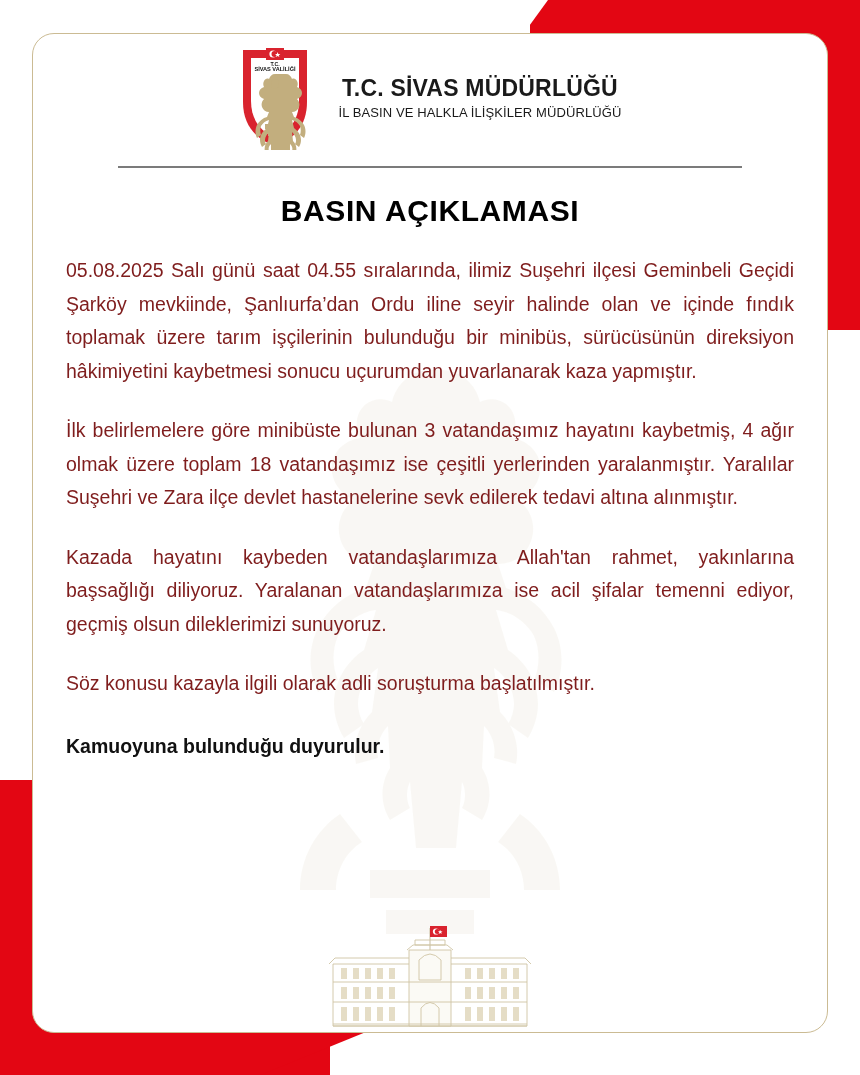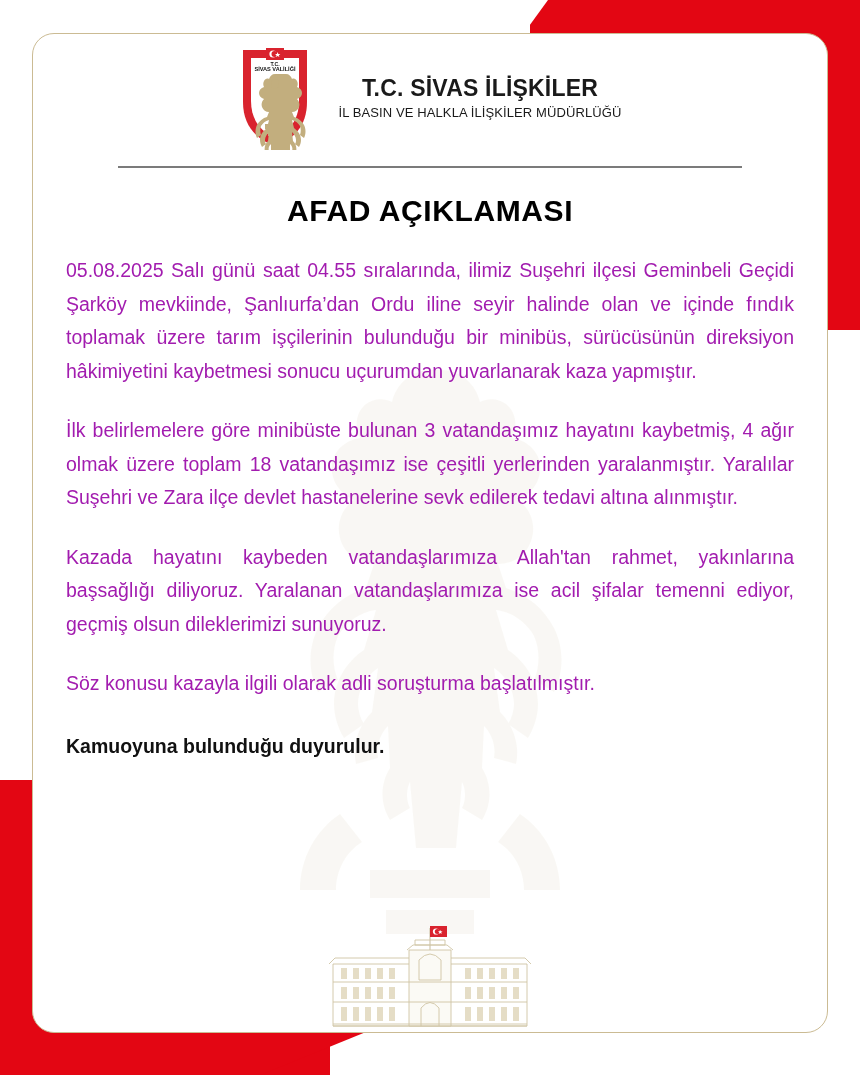--- a/index.html
+++ b/index.html
@@ -144,21 +144,21 @@
   }
 
   
   .body-wrap {
     padding: 0 33px;
     margin-top: 26px;
   }
   .para {
     font-size: 19.5px;
     line-height: 1.72;
-    color: #a21caf;
+    color: #7f1d1d;
     text-align: justify;
     text-justify: inter-word;
     margin: 0 0 26px 0;
   }
   .para:last-of-type { margin-bottom: 0; }
 
   .closing {
     margin-top: 30px;
     padding: 0 33px;
   }
@@ -225,28 +225,28 @@
           <text x="36" y="25" font-family="'Liberation Sans', sans-serif" font-size="5.6" font-weight="bold" fill="#111" text-anchor="middle">SİVAS VALİLİĞİ</text>
 
           <g fill="#C2AE7E">
             <path d="M36 28c-3 0-5 2-6 5-2-1-4 0-5 2-1 2-1 4 0 6-3 1-5 3-5 6 0 3 2 5 5 6-2 2-3 5-2 8 1 3 4 5 7 5l-2 5c-4 1-8 4-10 8-2 4-2 9 0 13l4-3c-1-3-1-6 0-9 2-3 4-5 8-6l-2 8c-4 3-7 7-7 12 0 3 1 5 2 7l4-3c-1-1-1-3-1-4 0-3 2-6 4-8l-1 9c-3 3-4 7-3 11l4-1c-1-3 0-5 2-7v9c-2 3-2 7 0 11l4-3c-1-2-1-4 0-5l1 13h9l1-13c1 1 1 3 0 5l4 3c2-4 2-8 0-11v-9c2 2 3 4 2 7l4 1c1-4 0-8-3-11l-1-9c2 2 4 5 4 8 0 1 0 3-1 4l4 3c1-2 2-4 2-7 0-5-3-9-7-12l-2-8c4 1 6 3 8 6 1 3 1 6 0 9l4 3c2-4 2-9 0-13-2-4-6-7-10-8l-2-5c3 0 6-2 7-5 1-3 0-6-2-8 3-1 5-3 5-6 0-3-2-5-5-6 1-2 1-4 0-6-1-2-3-3-5-2-1-3-3-5-6-5z"></path>
             <ellipse cx="36" cy="38" rx="4" ry="5"></ellipse>
             <path d="M26 78h20v5H26zM29 86h14v4H29z"></path>
           </g>
         </svg>
 
         <div class="header-text">
-          <div class="org-line1">T.C. SİVAS İLİŞKİLER</div>
+          <div class="org-line1">T.C. SİVAS MÜDÜRLÜĞÜ</div>
           <div class="org-line2">İL BASIN VE HALKLA İLİŞKİLER MÜDÜRLÜĞÜ</div>
         </div>
       </div>
 
       <div class="divider"></div>
 
-      <div class="doc-title">AFAD AÇIKLAMASI</div>
+      <div class="doc-title">BASIN AÇIKLAMASI</div>
 
       <div class="body-wrap">
         <p class="para">05.08.2025 Salı günü saat 04.55 sıralarında, ilimiz Suşehri ilçesi Geminbeli Geçidi Şarköy mevkiinde, Şanlıurfa’dan Ordu iline seyir halinde olan ve içinde fındık toplamak üzere tarım işçilerinin bulunduğu bir minibüs, sürücüsünün direksiyon hâkimiyetini kaybetmesi sonucu uçurumdan yuvarlanarak kaza yapmıştır.</p>
         <p class="para">İlk belirlemelere göre minibüste bulunan 3 vatandaşımız hayatını kaybetmiş, 4 ağır olmak üzere toplam 18 vatandaşımız ise çeşitli yerlerinden yaralanmıştır. Yaralılar Suşehri ve Zara ilçe devlet hastanelerine sevk edilerek tedavi altına alınmıştır.</p>
         <p class="para">Kazada hayatını kaybeden vatandaşlarımıza Allah'tan rahmet, yakınlarına başsağlığı diliyoruz. Yaralanan vatandaşlarımıza ise acil şifalar temenni ediyor, geçmiş olsun dileklerimizi sunuyoruz.</p>
         <p class="para">Söz konusu kazayla ilgili olarak adli soruşturma başlatılmıştır.</p>
       </div>
 
       <div class="closing">
         <div class="closing-line">Kamuoyuna bulunduğu duyurulur.</div>

